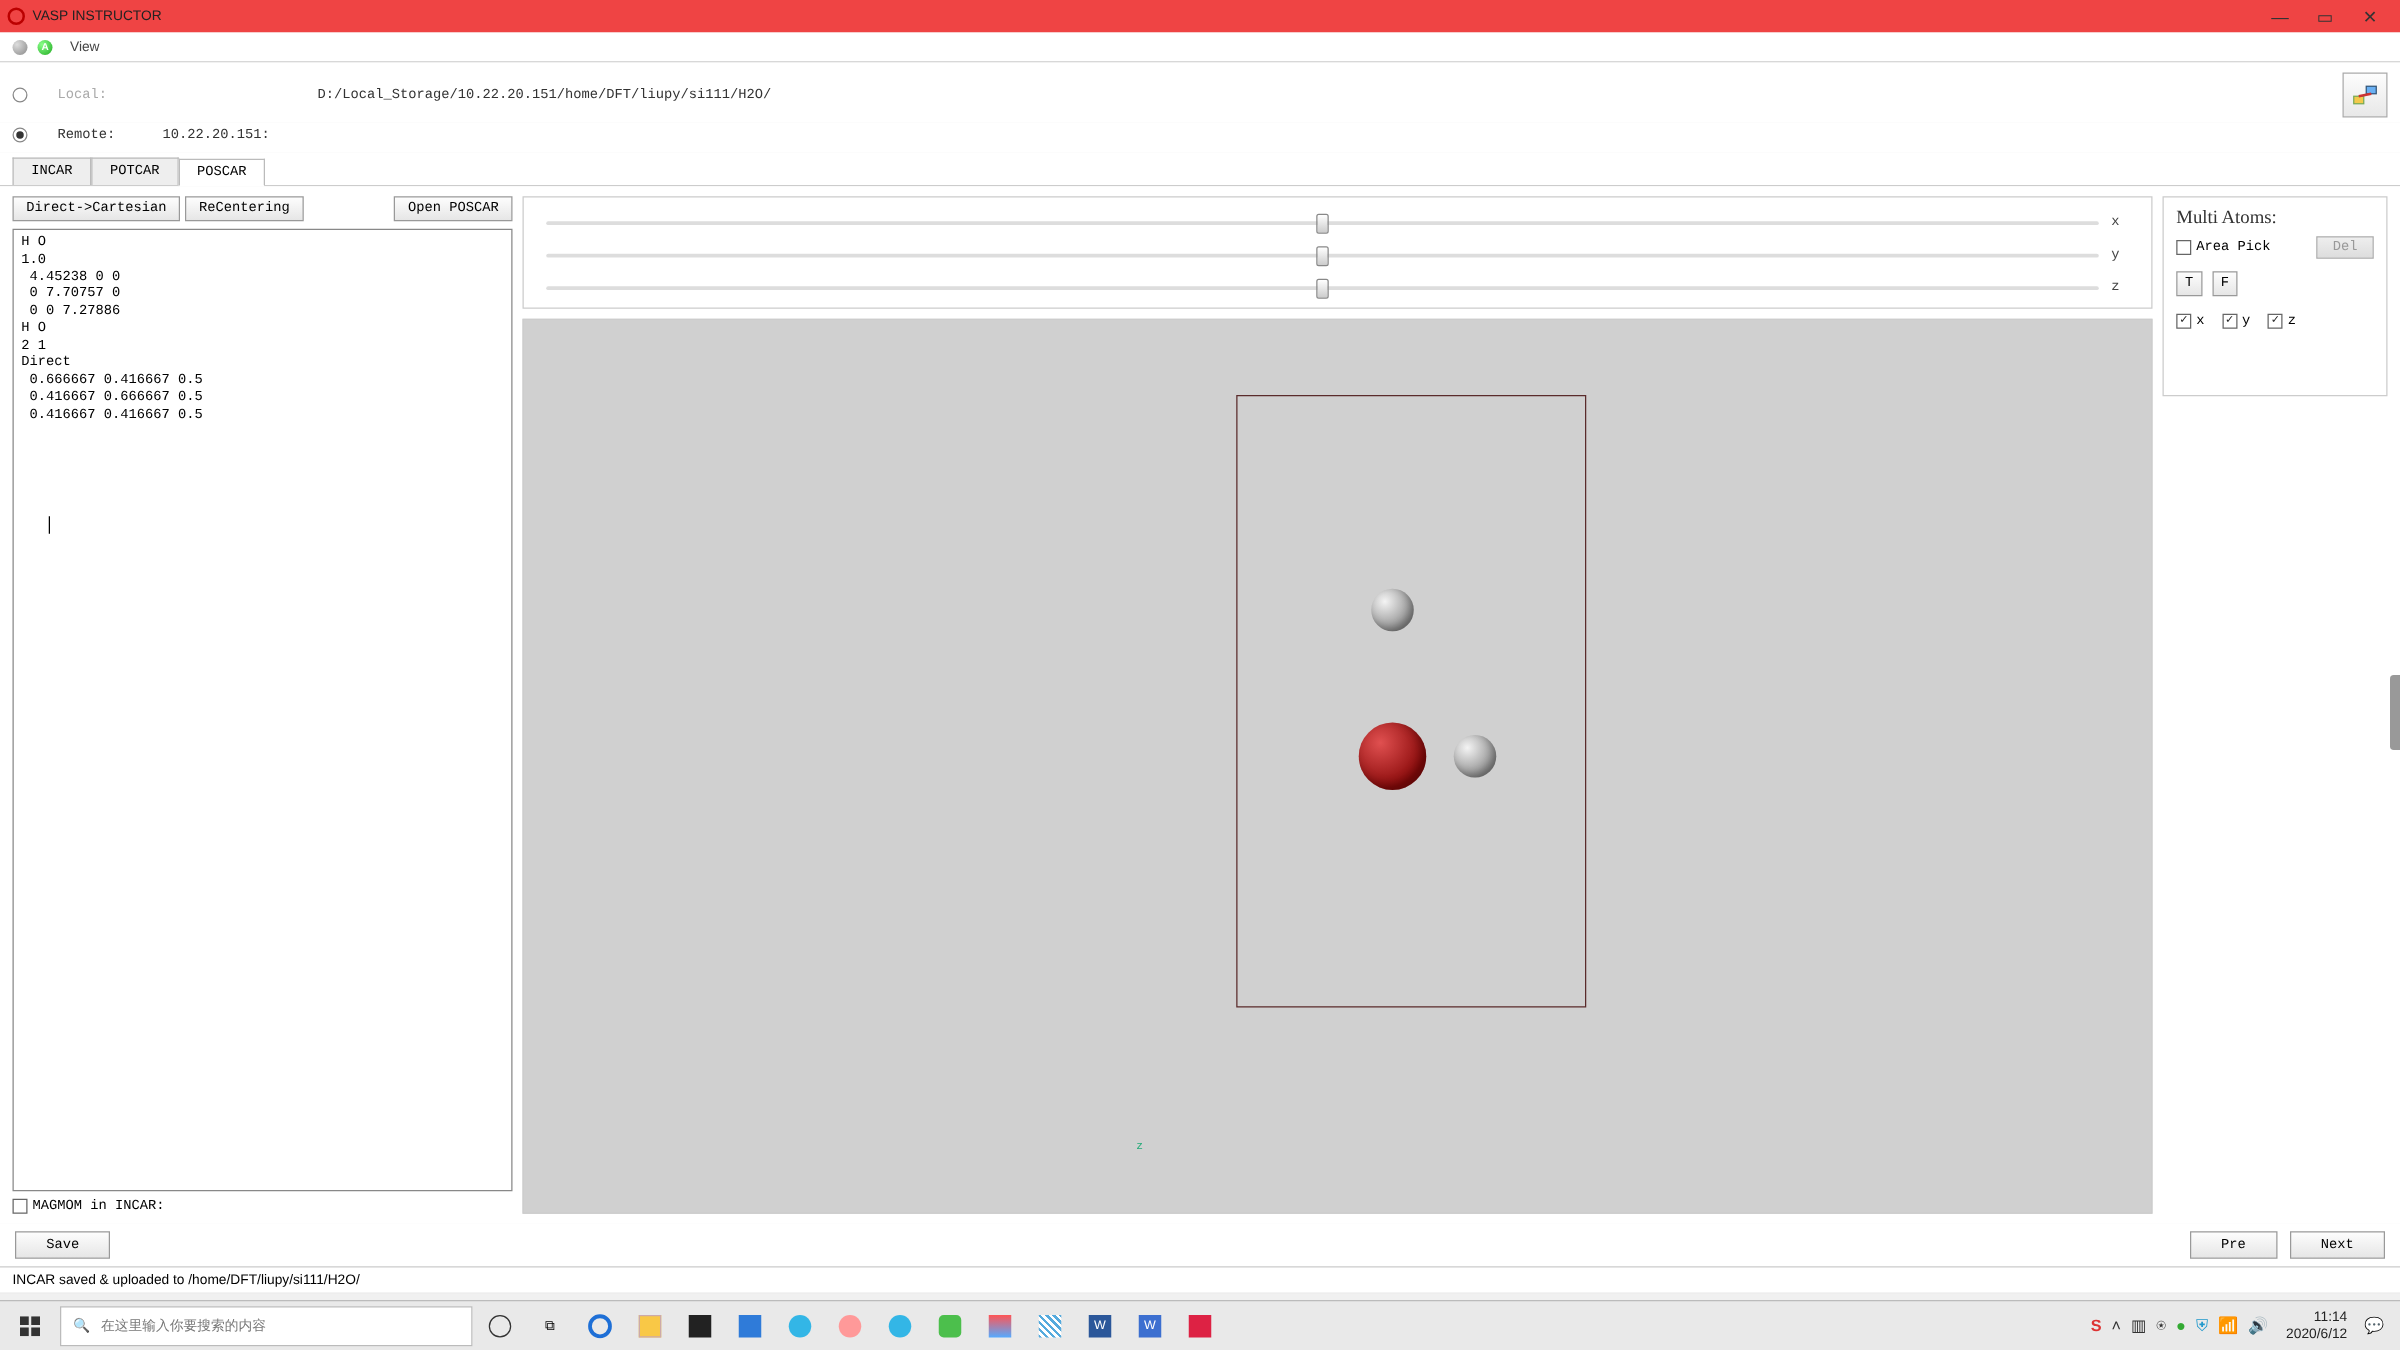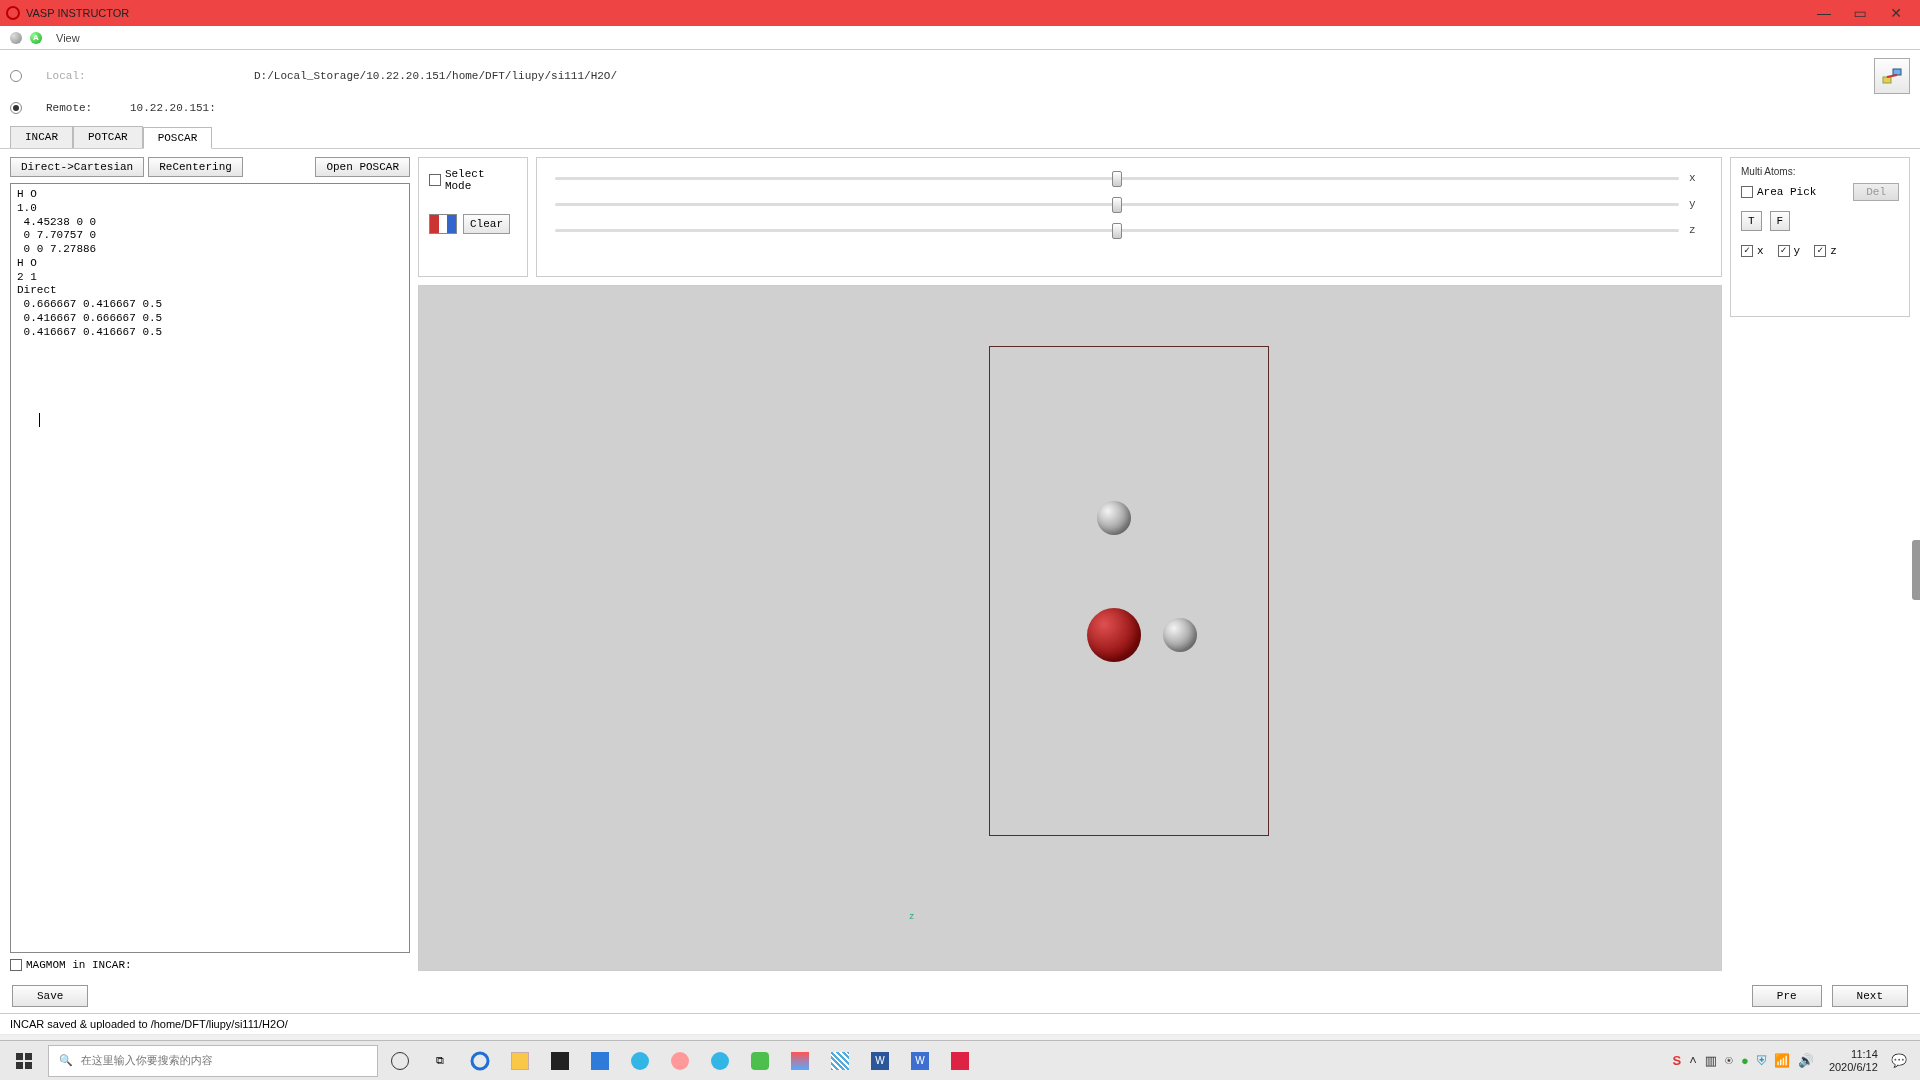--- a/index.html
+++ b/index.html
@@ -43,21 +43,21 @@
 .slider-lbl { width:14px; font-family:"Courier New", monospace; font-size:11px; color:#444;}
 .btns-under { display:flex; gap:6px; margin-top:2px;}
 .color-btn { width:28px; height:20px; border:1px solid #888; background:linear-gradient(to right,#c33 33%,#fff 33% 66%,#36c 66%); }
 .viewer { flex:1; border:1px solid #ccc; background:#d0d0d0; position:relative; overflow:hidden;}
 .cell-box { position:absolute; left:570px; top:60px; width:280px; height:490px; border:1px solid #5a2a2a;}
 .atom { position:absolute; border-radius:50%; }
 .atom-red { width:54px; height:54px; background:radial-gradient(circle at 32% 30%, #e05050, #8a0a0a 70%); box-shadow:inset -4px -4px 8px rgba(0,0,0,.3);}
 .atom-grey { width:34px; height:34px; background:radial-gradient(circle at 32% 30%, #f4f4f4, #888 75%); box-shadow:inset -3px -3px 6px rgba(0,0,0,.25);}
 .axes { position:absolute; left:490px; bottom:48px; font-size:9px; font-family:"Courier New", monospace;}
 .rightcol { width:180px; }
-.section-title { font-family:Liberation Sans, sans-serif; font-size:10px; color:#333; margin-bottom:6px;}
+.section-title { font-family:Liberation Serif, serif; font-size:15px; color:#333; margin-bottom:6px;}
 .del-btn { background:linear-gradient(#eee,#ddd); border:1px solid #aaa; color:#999; padding:2px 12px; font-family:"Courier New", monospace; font-size:11px;}
 .tf-row { display:flex; gap:8px; margin:10px 0 14px;}
 .xyz-row { display:flex; gap:14px;}
 .bottom-row { background:#fff; padding:6px 12px; display:flex; align-items:center;}
 .save-btn, .pre-btn, .next-btn { background:linear-gradient(#fdfdfd,#e6e6e6); border:1px solid #999; padding:4px 24px; font-family:"Courier New", monospace; font-size:11px;}
 .bottom-row .spacer{flex:1;}
 .status { background:#fff; padding:4px 10px; font-family:Liberation Sans, sans-serif; font-size:11px; border-top:1px solid #ccc; border-bottom:1px solid #e8e8e8;}
 .taskbar { position:fixed; left:0; right:0; bottom:0; height:40px; background:#e9e9e9; border-top:1px solid #bbb; display:flex; align-items:center; padding:0 4px; gap:4px;}
 .start { width:40px; height:32px; display:flex; align-items:center; justify-content:center; font-size:16px; color:#222; }
 .search { display:flex; align-items:center; gap:8px; width:330px; height:32px; background:#fff; border:1px solid #bbb; padding:0 10px; color:#777;}
@@ -135,30 +135,20 @@
  0.416667 0.666667 0.5
  0.416667 0.416667 0.5</span><span class="text-cursor"></span></div>
     <label class="cb">
       <span class="cb-box"></span>
       <span>MAGMOM in INCAR:</span>
     </label>
   </div>
 
   <div class="centercol">
     <div class="ctrl-row">
-      <div class="panel selmode" style="display:flex;flex-direction:column;gap:20px;height:120px;">
-        <label class="cb">
-          <span class="cb-box"></span>
-          <span>Select Mode</span>
-        </label>
-        <div class="btns-under">
-          <div class="color-btn"></div>
-          <button class="btn small">Clear</button>
-        </div>
-      </div>
       <div class="panel sliders-panel">
         <div class="slider-row">
           <div class="slider-track">
               <div class="slider-thumb"></div>
             </div>
           <span class="slider-lbl">x</span>
         </div>
         <div class="slider-row">
           <div class="slider-track">
               <div class="slider-thumb"></div>

